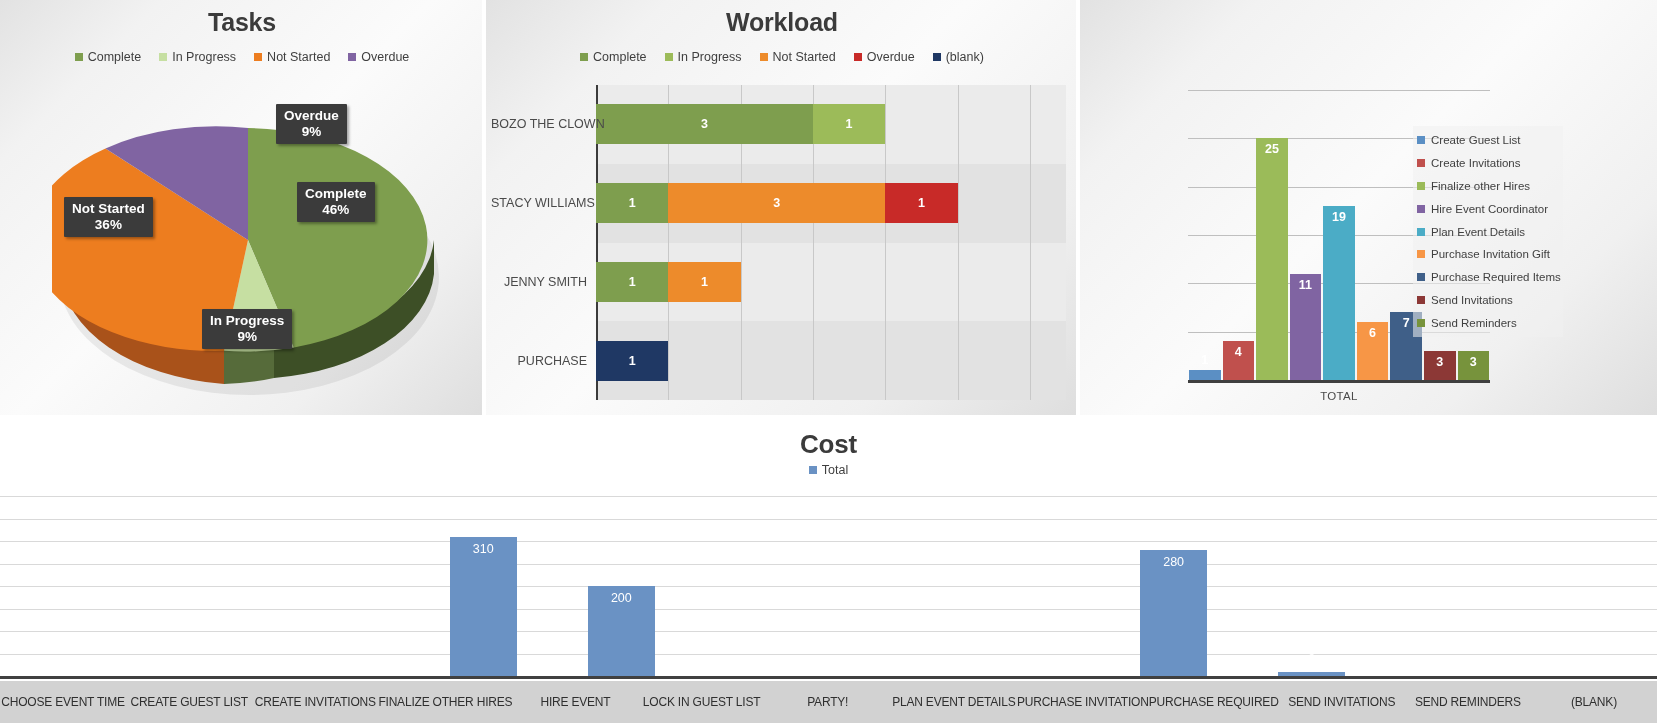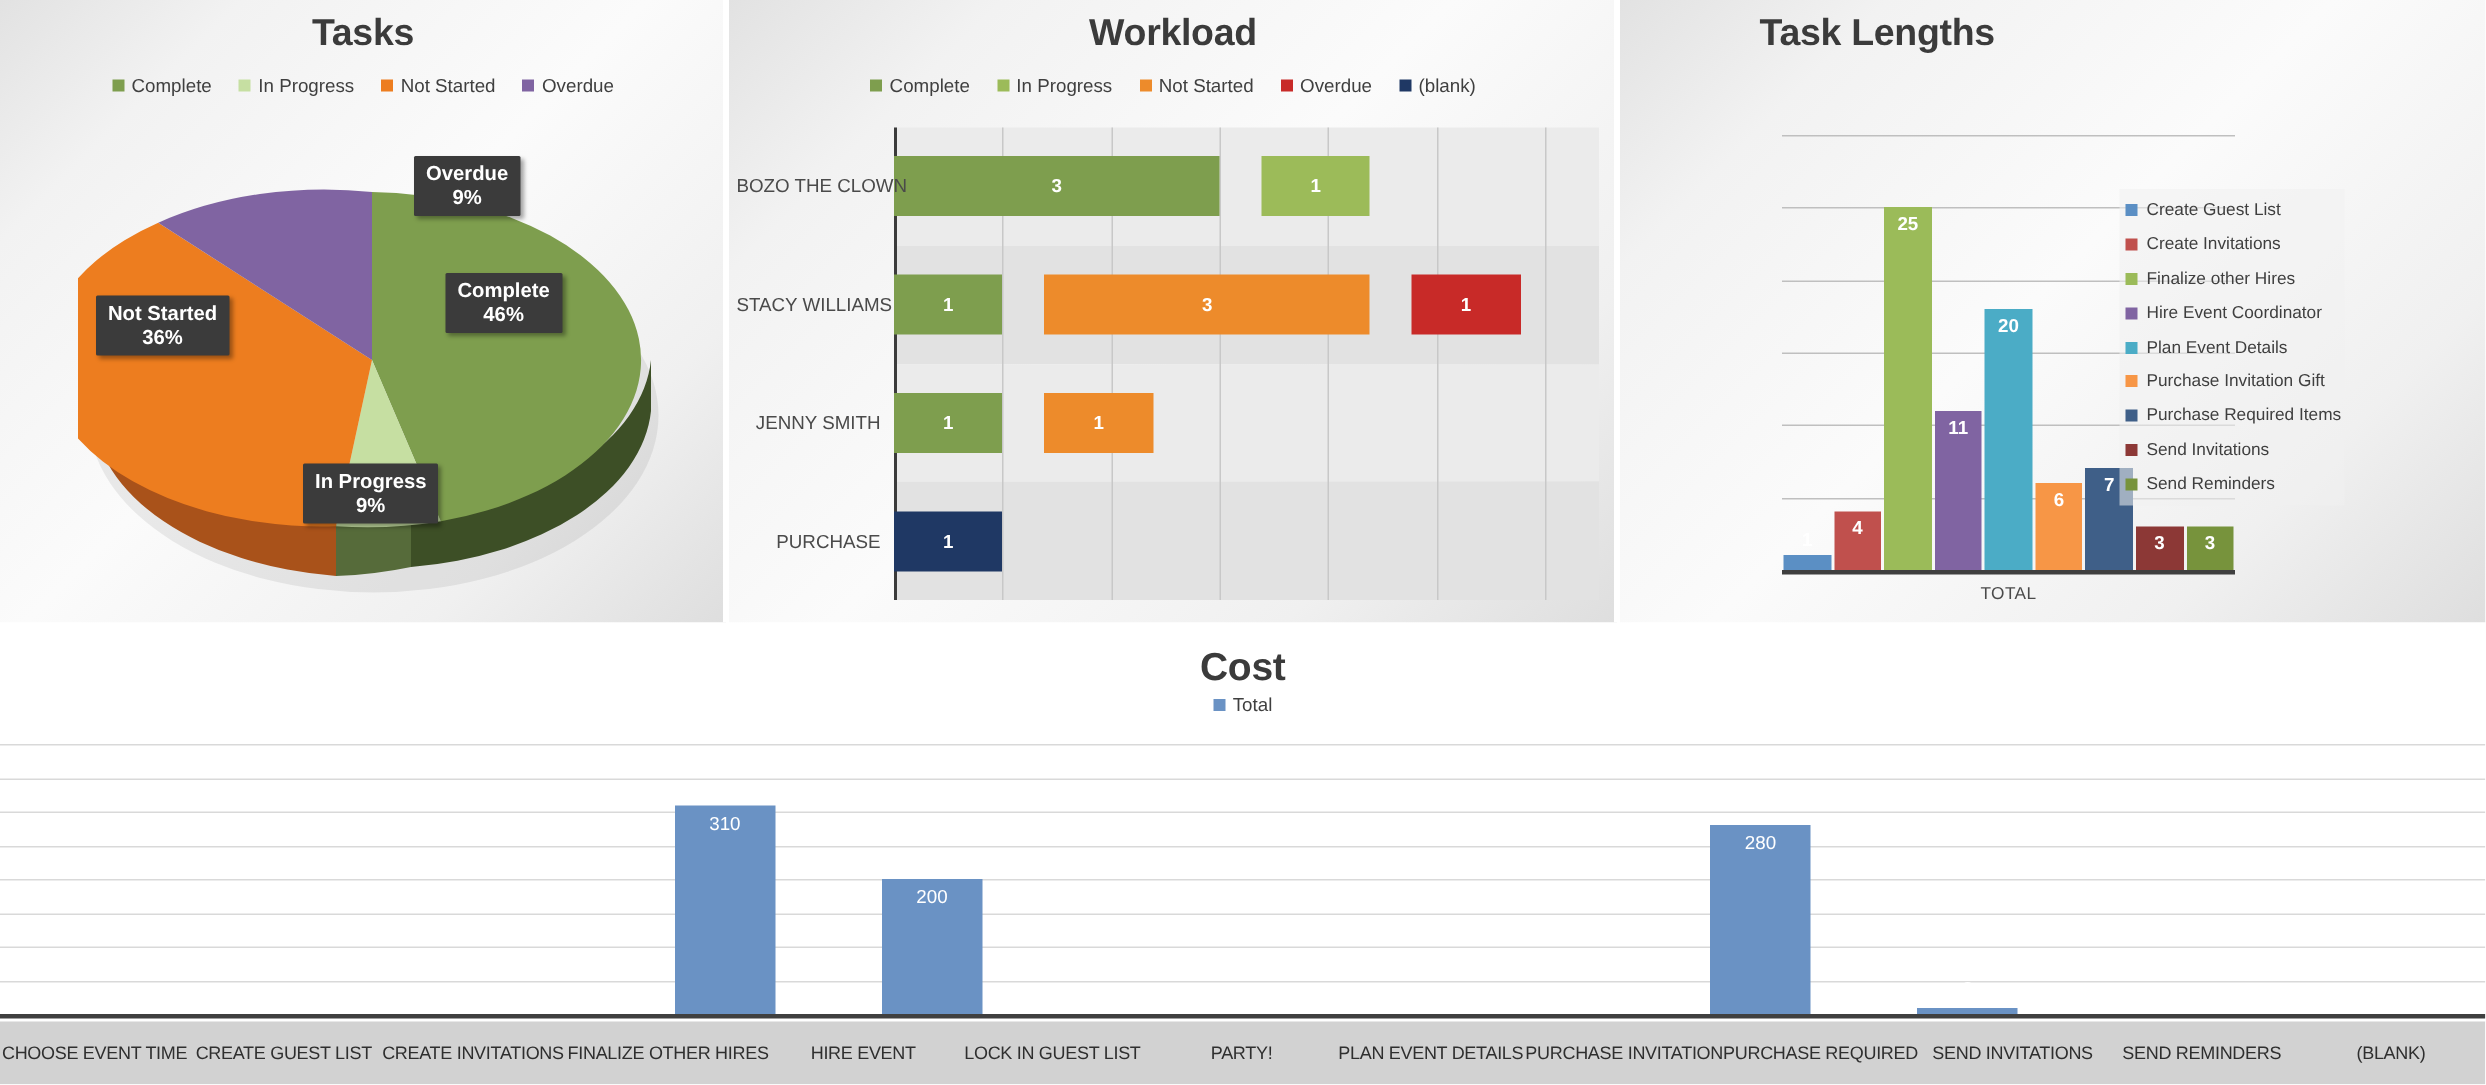--- a/index.html
+++ b/index.html
@@ -59,21 +59,21 @@
     border-radius: 1px;
     box-shadow: 2px 2px 3px rgba(0,0,0,0.35);
     white-space: nowrap;
   }
 
   
   #wl-plot { position: absolute; left: 110px; top: 85px; width: 470px; height: 315px; }
   .wl-band { position: absolute; left: 0; right: 0; background: #e4e4e4; }
   .wl-gridline { position: absolute; top: 0; bottom: 0; width: 1px; background: #c8c8c8; }
   .wl-axis { position: absolute; left: 0; top: 0; bottom: 0; width: 2px; background: #3b3b3b; }
-  .wl-row { position: absolute; left: 0; height: 40px; display: flex; gap: 28px; }
+  .wl-row { position: absolute; left: 0; height: 40px; display: flex; }
   .wl-seg {
     height: 100%;
     display: flex; align-items: center; justify-content: center;
     color: #ffffff; font-size: 12.5px; font-weight: bold;
   }
   .wl-cat {
     position: absolute; right: 100%; width: 105px; padding-right: 9px;
     text-align: right; font-size: 12.5px; color: #4a4a4a;
     line-height: 40px; white-space: nowrap;
   }
@@ -255,21 +255,20 @@
         <div class="wl-row" style="top: 255.625px;">
           <div class="wl-cat">PURCHASE</div>
           <div class="wl-seg" style="width: 72.3077px; background: rgb(31, 56, 100);">1</div>
         </div>
       </div>
     <div class="panel-border-r"></div>
   </div>
 
   <div class="panel" id="panel-tasklen">
     <div class="panel-bg"></div>
-    <div class="chart-title" style="left:0; right:234px;">Task Lengths</div>
     <div id="tl-plot">
         <div class="tl-grid" style="top: 241.667px;"></div>
         <div class="tl-grid" style="top: 193.333px;"></div>
         <div class="tl-grid" style="top: 145px;"></div>
         <div class="tl-grid" style="top: 96.6667px;"></div>
         <div class="tl-grid" style="top: 48.3333px;"></div>
         <div class="tl-grid" style="top: 0px;"></div>
         <div class="tl-bars">
           <div class="tl-bar" style="height: 9.66667px; background: rgb(91, 143, 196);">
             <div class="tl-val" style="top: -17px;">1</div>
@@ -277,21 +276,21 @@
           <div class="tl-bar" style="height: 38.6667px; background: rgb(192, 80, 77);">
             <div class="tl-val">4</div>
           </div>
           <div class="tl-bar" style="height: 241.667px; background: rgb(155, 187, 89);">
             <div class="tl-val">25</div>
           </div>
           <div class="tl-bar" style="height: 106.333px; background: rgb(128, 100, 162);">
             <div class="tl-val">11</div>
           </div>
           <div class="tl-bar" style="height: 174px; background: rgb(75, 172, 198);">
-            <div class="tl-val">20</div>
+            <div class="tl-val">19</div>
           </div>
           <div class="tl-bar" style="height: 58px; background: rgb(247, 150, 70);">
             <div class="tl-val">6</div>
           </div>
           <div class="tl-bar" style="height: 67.6667px; background: rgb(63, 95, 136);">
             <div class="tl-val">7</div>
           </div>
           <div class="tl-bar" style="height: 29px; background: rgb(140, 56, 54);">
             <div class="tl-val">3</div>
           </div>

